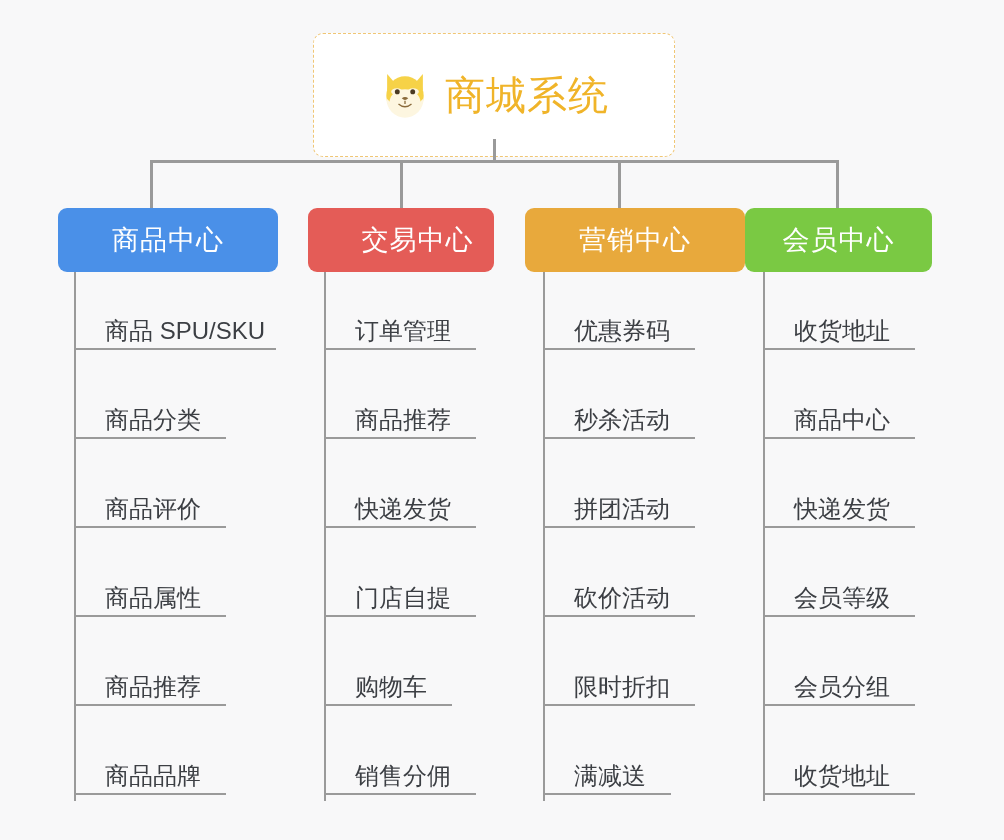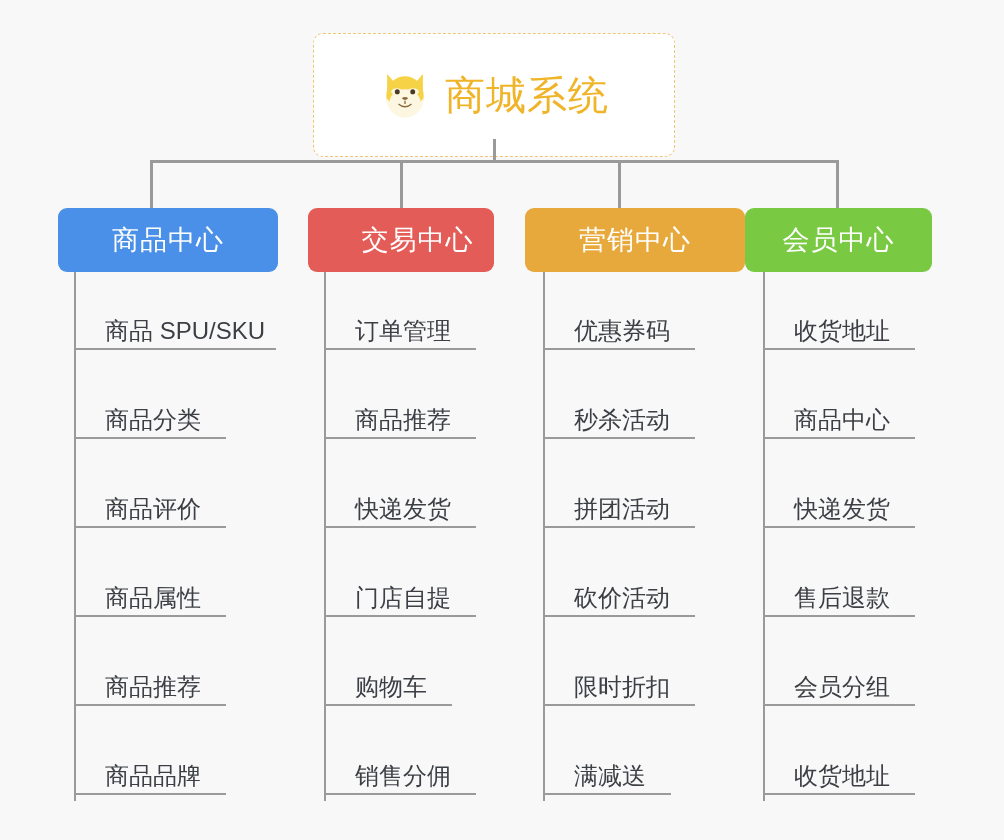--- a/index.html
+++ b/index.html
@@ -248,21 +248,21 @@
     <div class="leaf" style="left:18px; top:231px; width:152px;">
       <span class="leaf-rule" style="width: 152px; background: rgb(154, 154, 154);"></span>
       <span class="leaf-label">商品中心</span>
     </div>
     <div class="leaf" style="left:18px; top:320px; width:152px;">
       <span class="leaf-rule" style="width: 152px; background: rgb(154, 154, 154);"></span>
       <span class="leaf-label">快递发货</span>
     </div>
     <div class="leaf" style="left:18px; top:409px; width:152px;">
       <span class="leaf-rule" style="width: 152px; background: rgb(154, 154, 154);"></span>
-      <span class="leaf-label">售后退款</span>
+      <span class="leaf-label">会员等级</span>
     </div>
     <div class="leaf" style="left:18px; top:498px; width:152px;">
       <span class="leaf-rule" style="width: 152px; background: rgb(154, 154, 154);"></span>
       <span class="leaf-label">会员分组</span>
     </div>
     <div class="leaf" style="left:18px; top:587px; width:152px;">
       <span class="leaf-rule" style="width: 152px; background: rgb(154, 154, 154);"></span>
       <span class="leaf-label">收货地址</span>
     </div>
   </div>

